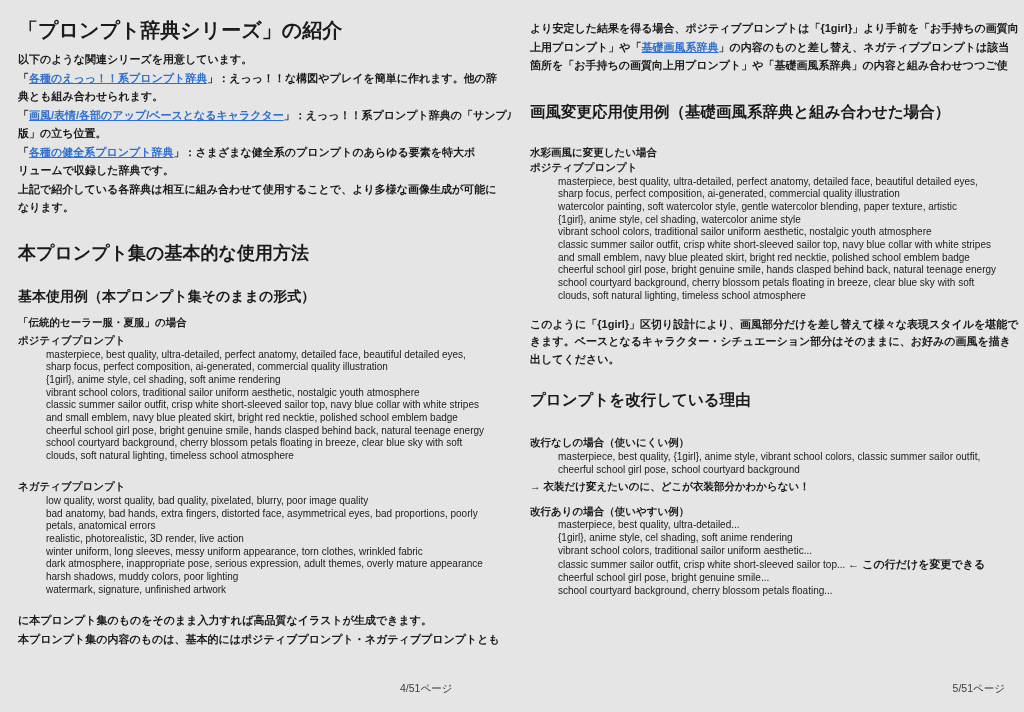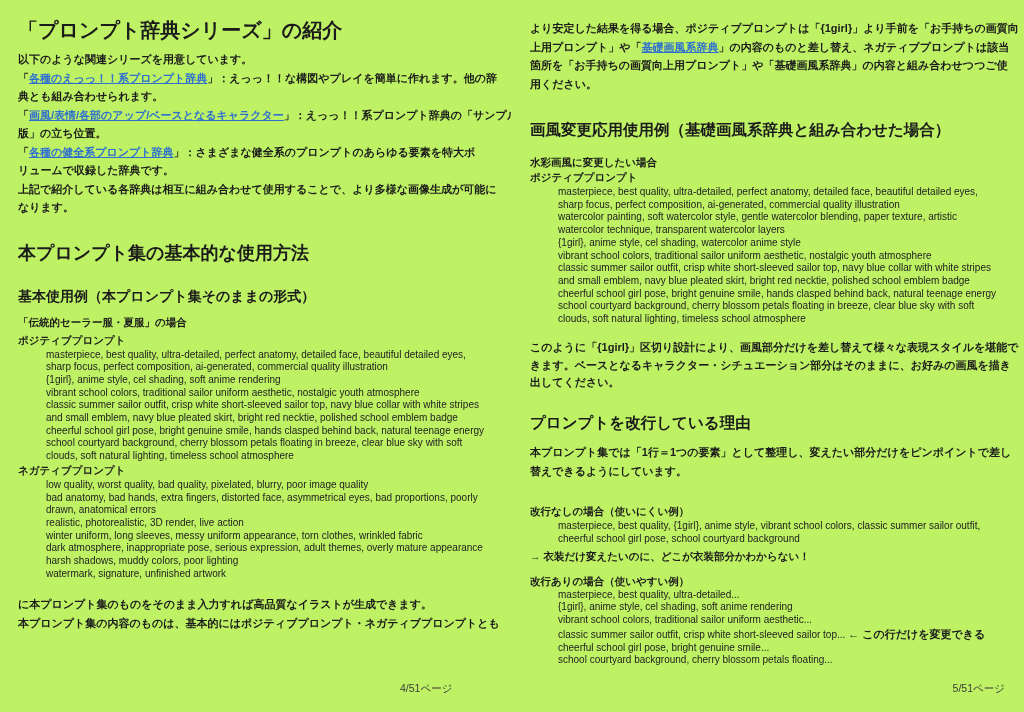--- a/index.html
+++ b/index.html
@@ -1,21 +1,21 @@
 <!DOCTYPE html>
 <html><head>
 <meta charset="utf-8">
 <style>
   html,body { margin:0; padding:0; }
   body {
     width:1024px; height:712px; position:relative; overflow:hidden;
     background:#ffffff; color:#1b1b1b;
     font-family:"Liberation Sans", sans-serif;
   }
-  .page { position:absolute; top:0; width:512px; height:712px; background:#bef264; overflow:hidden; }
+  .page { position:absolute; top:0; width:512px; height:712px; background:#e5e5e5; overflow:hidden; }
   #page-left  { left:0; }
   #page-right { left:512px; }
   .content { padding:0 12px 0 18px; }
 
   .h1  { font-size:20px;  font-weight:700; line-height:28px; margin:16px 0 0; white-space:nowrap; }
   .h2  { font-size:18px;  font-weight:700; line-height:25px; white-space:nowrap; }
   .h2r { font-size:15.5px;font-weight:700; line-height:22px; white-space:nowrap; }
   .h3  { font-size:14px;  font-weight:700; line-height:19px; white-space:nowrap; }
 
   .jp   { font-size:11px;   font-weight:600; line-height:18.5px; white-space:nowrap; }
@@ -30,25 +30,25 @@
   #footer-4 { left:400px; }
   #footer-5 { right:19px; }
 
   
   .mt-intro4  { margin-top:6px; }
   .mt-h2l     { margin-top:24px; }
   .mt-h3l     { margin-top:21px; }
   .mt-case    { margin-top:9px; }
   .mt-tight   { margin-top:3px; }
   .mt-block   { margin-top:1px; }
-  .mt-neg     { margin-top:0; }
+  .mt-neg     { margin-top:16px; }
   .mt-outro   { margin-top:15px; }
   .mt-intro5  { margin-top:19px; }
   .mt-h2a     { margin-top:26px; }
-  .mt-case5   { margin-top:14px; }
+  .mt-case5   { margin-top:22px; }
   .mt-mid     { margin-top:13px; }
   .mt-h2b     { margin-top:20px; }
   .mt-reason  { margin-top:9px; }
   .mt-bad     { margin-top:24px; }
   .mt-note    { margin-top:3px; }
   .mt-good    { margin-top:10px; }
   .lh-mixed   { line-height:15px; }
 </style>
 </head>
 <body>
@@ -83,21 +83,21 @@
       <div class="pl">and small emblem, navy blue pleated skirt, bright red necktie, polished school emblem badge</div>
       <div class="pl">cheerful school girl pose, bright genuine smile, hands clasped behind back, natural teenage energy</div>
       <div class="pl">school courtyard background, cherry blossom petals floating in breeze, clear blue sky with soft</div>
       <div class="pl">clouds, soft natural lighting, timeless school atmosphere</div>
     </div>
 
     <div class="jp-s mt-neg">ネガティブプロンプト</div>
     <div class="mt-block">
       <div class="pl">low quality, worst quality, bad quality, pixelated, blurry, poor image quality</div>
       <div class="pl">bad anatomy, bad hands, extra fingers, distorted face, asymmetrical eyes, bad proportions, poorly</div>
-      <div class="pl">drawn, anatomical errors</div>
+      <div class="pl">petals, anatomical errors</div>
       <div class="pl">realistic, photorealistic, 3D render, live action</div>
       <div class="pl">winter uniform, long sleeves, messy uniform appearance, torn clothes, wrinkled fabric</div>
       <div class="pl">dark atmosphere, inappropriate pose, serious expression, adult themes, overly mature appearance</div>
       <div class="pl">harsh shadows, muddy colors, poor lighting</div>
       <div class="pl">watermark, signature, unfinished artwork</div>
     </div>
 
     <div class="mt-outro">
       <div class="jp">に本プロンプト集のものをそのまま入力すれば高品質なイラストが生成できます。</div>
       <div class="jp">本プロンプト集の内容のものは、基本的にはポジティブプロンプト・ネガティブプロンプトとも</div>
@@ -105,53 +105,47 @@
   </div>
   <div class="footer" id="footer-4">4/51ページ</div>
 </div>
 
 <div class="page" id="page-right">
   <div class="content">
     <div class="mt-intro5">
       <div class="jp">より安定した結果を得る場合、ポジティブプロンプトは「{1girl}」より手前を「お手持ちの画質向</div>
       <div class="jp"><span>上用プロンプト」や「</span><a class="doclink">基礎画風系辞典</a><span>」の内容のものと差し替え、ネガティブプロンプトは該当</span></div>
       <div class="jp">箇所を「お手持ちの画質向上用プロンプト」や「基礎画風系辞典」の内容と組み合わせつつご使</div>
-      <div class="jp">用ください。</div>
     </div>
 
     <div class="h2r mt-h2a">画風変更応用使用例（基礎画風系辞典と組み合わせた場合）</div>
 
     <div class="jp-s mt-case5">水彩画風に変更したい場合</div>
     <div class="jp-s">ポジティブプロンプト</div>
     <div class="mt-block">
       <div class="pl">masterpiece, best quality, ultra-detailed, perfect anatomy, detailed face, beautiful detailed eyes,</div>
       <div class="pl">sharp focus, perfect composition, ai-generated, commercial quality illustration</div>
       <div class="pl">watercolor painting, soft watercolor style, gentle watercolor blending, paper texture, artistic</div>
-      <div class="pl">watercolor technique, transparent watercolor layers</div>
       <div class="pl">{1girl}, anime style, cel shading, watercolor anime style</div>
       <div class="pl">vibrant school colors, traditional sailor uniform aesthetic, nostalgic youth atmosphere</div>
       <div class="pl">classic summer sailor outfit, crisp white short-sleeved sailor top, navy blue collar with white stripes</div>
       <div class="pl">and small emblem, navy blue pleated skirt, bright red necktie, polished school emblem badge</div>
       <div class="pl">cheerful school girl pose, bright genuine smile, hands clasped behind back, natural teenage energy</div>
       <div class="pl">school courtyard background, cherry blossom petals floating in breeze, clear blue sky with soft</div>
       <div class="pl">clouds, soft natural lighting, timeless school atmosphere</div>
     </div>
 
     <div class="mt-mid">
       <div class="jp-m">このように「{1girl}」区切り設計により、画風部分だけを差し替えて様々な表現スタイルを堪能で</div>
       <div class="jp-m">きます。ベースとなるキャラクター・シチュエーション部分はそのままに、お好みの画風を描き</div>
       <div class="jp-m">出してください。</div>
     </div>
 
     <div class="h2r mt-h2b">プロンプトを改行している理由</div>
 
-    <div class="mt-reason">
-      <div class="jp">本プロンプト集では「1行＝1つの要素」として整理し、変えたい部分だけをピンポイントで差し</div>
-      <div class="jp">替えできるようにしています。</div>
-    </div>
 
     <div class="jp-s mt-bad">改行なしの場合（使いにくい例）</div>
     <div class="mt-block">
       <div class="pl">masterpiece, best quality, {1girl}, anime style, vibrant school colors, classic summer sailor outfit,</div>
       <div class="pl">cheerful school girl pose, school courtyard background</div>
     </div>
     <div class="jp-s mt-note">→ 衣装だけ変えたいのに、どこが衣装部分かわからない！</div>
 
     <div class="jp-s mt-good">改行ありの場合（使いやすい例）</div>
     <div>

